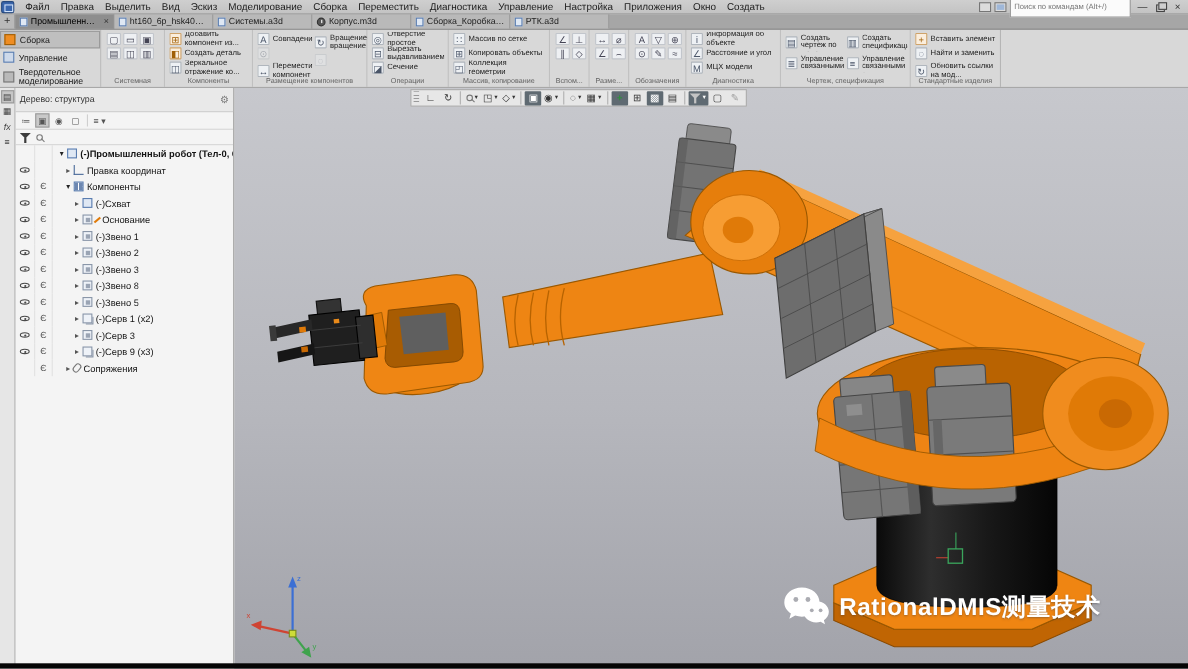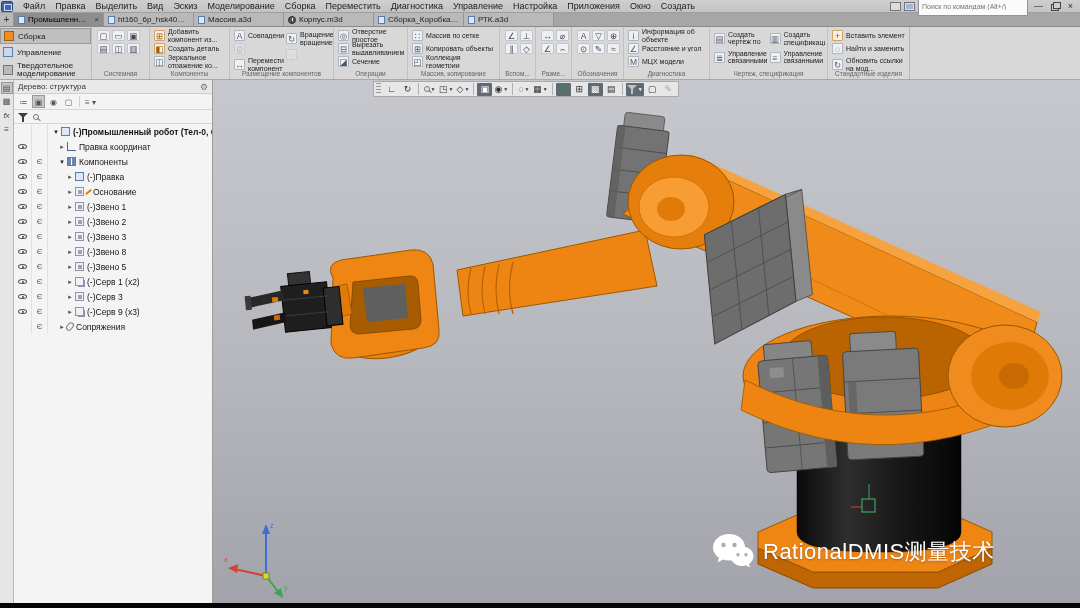--- a/index.html
+++ b/index.html
@@ -67,21 +67,21 @@
              border:1px solid #c2c6cc; background:#eef0f3; margin:1px; border-radius:1px;}
 
   
   .leftstrip { position:absolute; left:0; top:80px; width:14px; height:524px; background:#e6e6e6;
                border-right:1px solid #b8b8b8; z-index:15; }
   .ls-ico { width:12px; height:12px; margin:2px auto 2px; font-size:8px; line-height:12px; text-align:center;
             color:#444; }
   .ls-ico.active { background:#c6c6c6; border:1px solid #999; }
   .treepanel { position:absolute; left:14px; top:80px; width:199px; height:524px; background:#f4f4f4;
                border-right:1px solid #9c9c9c; z-index:14; overflow:hidden; }
-  .tp-header { height:14px; background:#e9e9e9; border-bottom:1px solid #cfcfcf; display:flex;
+  .tp-header { height:22px; background:#e9e9e9; border-bottom:1px solid #cfcfcf; display:flex;
                align-items:center; padding:0 4px; }
   .tp-title { font-size:8px; color:#333; flex:1; }
   .gear { font-size:9px; color:#777; line-height:10px; }
   .tp-tools { height:16px; border-bottom:1px solid #d6d6d6; display:flex; align-items:center; gap:2px; padding:0 3px;}
   .tp-tool { width:13px; height:13px; font-size:8px; line-height:13px; text-align:center; color:#555;
              border:1px solid transparent; }
   .tp-tool.active { background:#c9c9c9; border-color:#999; }
   .tp-sep { width:1px; height:11px; background:#cfcfcf; margin:0 2px; }
   .tp-filter { height:14px; border-bottom:1px solid #d6d6d6; display:flex; align-items:center; gap:5px; padding:0 4px; }
   .icon-funnel { position:relative; width:10px; height:10px; flex:none;}
@@ -123,21 +123,21 @@
   .vt-btn { min-width:15px; height:13px; display:flex; align-items:center; justify-content:center;
             font-size:9px; color:#333; gap:1px; padding:0 1px; }
   .vt-btn.active { background:#5f6a72; color:#fff; border-radius:1px; }
   .vt-btn .dd { font-size:5px; color:inherit; }
   .vt-sep { width:1px; height:12px; background:#b0b0b0; margin:0 2px; }
   .vt-btn.disabled { opacity:.4; }
   .vt-green { color:#2f8f3f; font-weight:bold; }
 
   .robot-svg { position:absolute; left:0; top:0; z-index:2; }
   .triad { position:absolute; left:9px; top:434px; z-index:4; }
-  .watermark { position:absolute; left:499px; top:452px; display:flex; align-items:center; gap:9px; z-index:7; }
+  .watermark { position:absolute; left:499px; top:452px; display:flex; align-items:center; gap:9px; z-index:7;font-weight:bold; }
   .wm-text { font-size:22px; color:#ffffff; text-shadow:0 1px 2px rgba(60,60,70,.45); letter-spacing:.5px; white-space:nowrap;}
   .bottombar { position:absolute; left:0; bottom:0; width:1080px; height:5px; background:#050505; z-index:30; }
 </style>
 </head>
 <body>
 
 <div id="app">
 
   <div class="menubar">
     <span class="appicon"></span>
@@ -171,21 +171,21 @@
       <span class="tab-doc-ico"></span>
       <span class="tab-lbl">Промышленный ро...</span>
       <span class="tab-x">×</span>
     </div>
     <div class="doc-tab">
       <span class="tab-doc-ico"></span>
       <span class="tab-lbl">ht160_6p_hsk40_est_...</span>
     </div>
     <div class="doc-tab">
       <span class="tab-doc-ico"></span>
-      <span class="tab-lbl">Массив.a3d</span>
+      <span class="tab-lbl">Системы.a3d</span>
     </div>
     <div class="doc-tab">
       <span class="tab-clock-ico"></span>
       <span class="tab-lbl">Корпус.m3d</span>
     </div>
     <div class="doc-tab">
       <span class="tab-doc-ico"></span>
       <span class="tab-lbl">Сборка_КоробкаСк...</span>
     </div>
     <div class="doc-tab">
@@ -443,21 +443,21 @@
       </div>
 
       <div class="trow">
         <span class="c-eye">
             <span class="icon-eye"></span>
           </span>
         <span class="c-link">Є</span>
         <span class="t-ind" style="width:18px"></span>
         <span class="t-arrow">▸</span>
         <span class="t-ico ti-doc"></span>
-        <span class="t-label">(-)Правка</span>
+        <span class="t-label">(-)Схват</span>
       </div>
 
       <div class="trow">
         <span class="c-eye">
             <span class="icon-eye"></span>
           </span>
         <span class="c-link">Є</span>
         <span class="t-ind" style="width:18px"></span>
         <span class="t-arrow">▸</span>
         <span class="t-ico ti-part">

